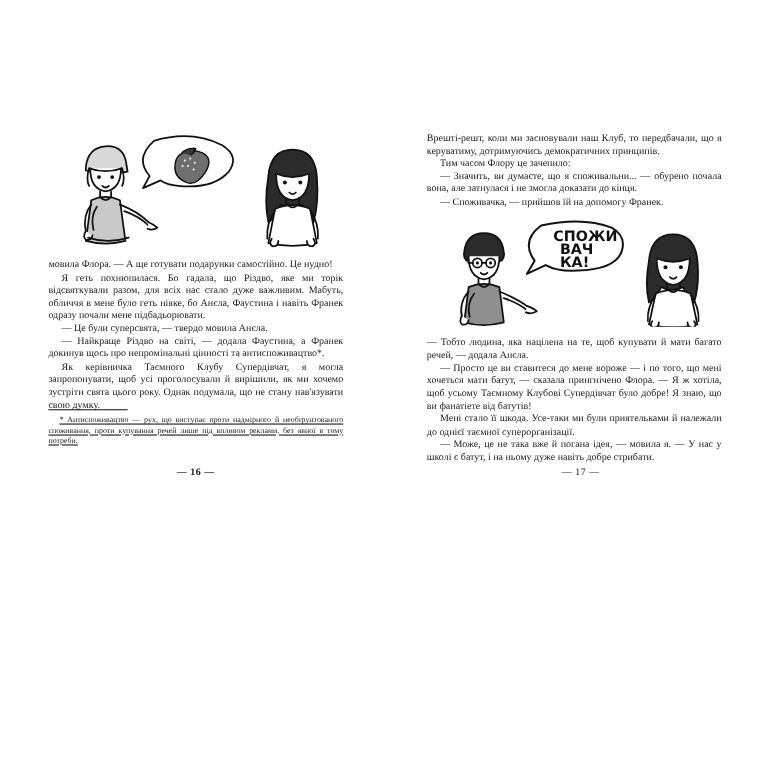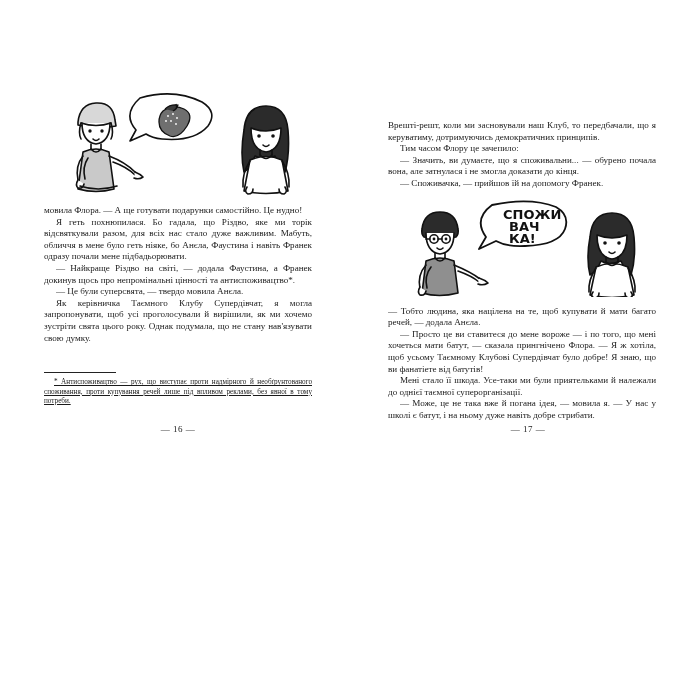--- a/index.html
+++ b/index.html
@@ -22,21 +22,21 @@
     box-sizing: border-box;
     padding: 0;
   }
   .page {
     position: relative;
     box-sizing: border-box;
     height: 556px;
   }
   .page-left {
     width: 350px;
-    padding: 90px 38px 40px 44px;
+    padding: 120px 38px 40px 44px;
   }
   .page-right {
     width: 350px;
     padding: 120px 44px 40px 38px;
   }
   .illus {
     width: 100%;
     margin-bottom: 10px;
   }
   .illus svg {
@@ -78,21 +78,21 @@
   }
   .folio {
     position: absolute;
     bottom: 122px;
     left: 0;
     right: 0;
     text-align: center;
     font-size: 9px;
     letter-spacing: 0.5px;
   }
-  .page-left .folio { padding-left: 6px; }
+  .page-left .folio { padding-left: 6px; font-weight: bold; }
   .page-right .folio { padding-left: 6px; }
   .mid-illus {
     margin: 9px 0 9px 0;
     text-align: right;
   }
   .bubble-text {
     font-family: "DejaVu Sans", sans-serif;
     font-weight: bold;
   }
 </style>
@@ -168,22 +168,22 @@
           <path d="M206 71 q-8 12 -7 26"></path>
           <path d="M238 71 q8 12 7 26"></path>
           <path d="M203 97 q-3 5 1 7 q5 0 5 -5" fill="#fff"></path>
           <path d="M241 97 q3 5 -1 7 q-5 0 -5 -5" fill="#fff"></path>
         </g>
       </svg>
     </div>
 
     <p class="noindent">мовила Флора. — А ще готувати подарунки самостійно. Це нудно!</p>
     <p>Я геть похнюпилася. Бо гадала, що Різдво, яке ми торік відсвяткували разом, для всіх нас стало дуже важливим. Мабуть, обличчя в мене було геть ніяке, бо Анєла, Фаустина і навіть Франек одразу почали мене підбадьорювати.</p>
+    <p>— Це були суперсвята, — твердо мовила Анєла.</p>
     <p>— Найкраще Різдво на світі, — додала Фаустина, а Франек докинув щось про непромінальні цінності та антиспоживацтво*.</p>
-    <p>— Це були суперсвята, — твердо мовила Анєла.</p>
     <p>Як керівничка Таємного Клубу Супердівчат, я могла запропонувати, щоб усі проголосували й вирішили, як ми хочемо зустріти свята цього року. Однак подумала, що не стану нав'язувати свою думку.</p>
 
     <div class="footnote">
       <div class="rule"></div>
       <p>* Антиспоживацтво — рух, що виступає проти надмірного й необґрунтованого споживання, проти купування речей лише під впливом реклами, без явної в тому потреби.</p>
     </div>
 
     <div class="folio">— 16 —</div>
   </div>
 

